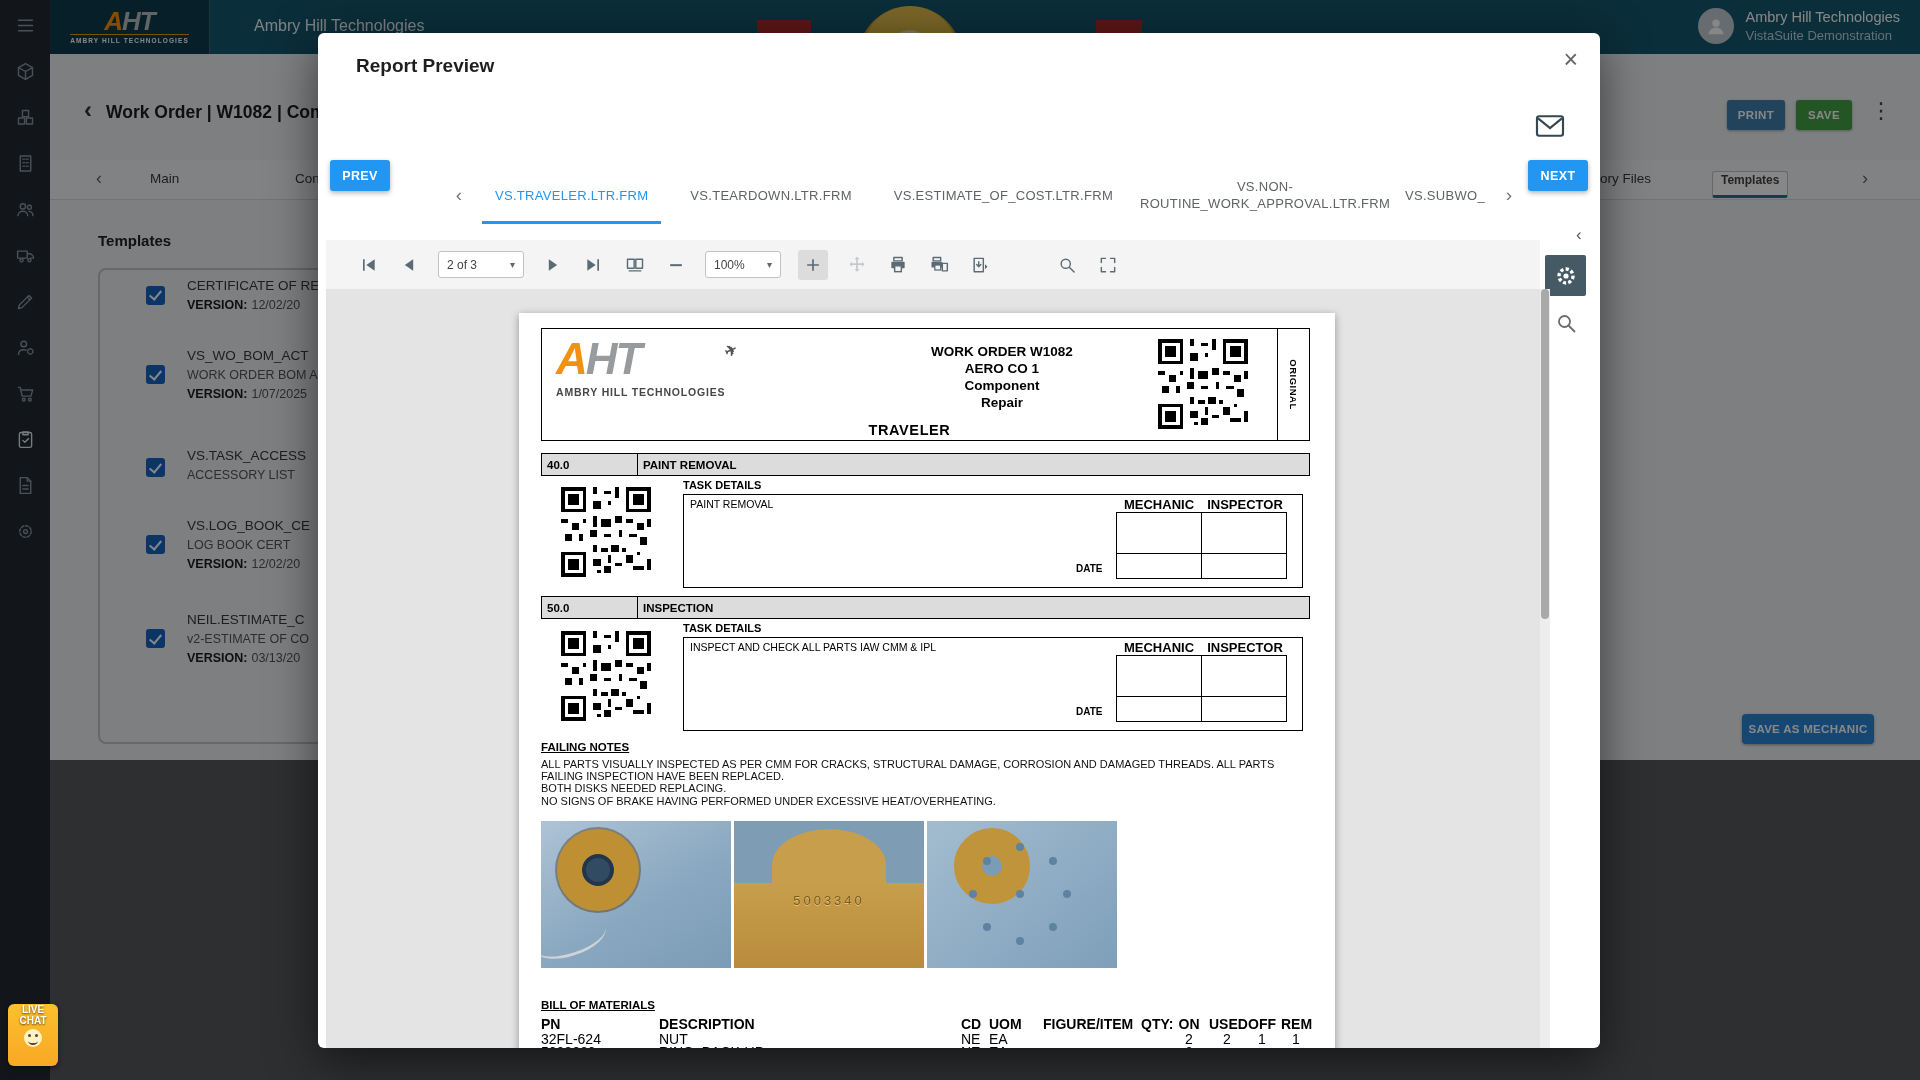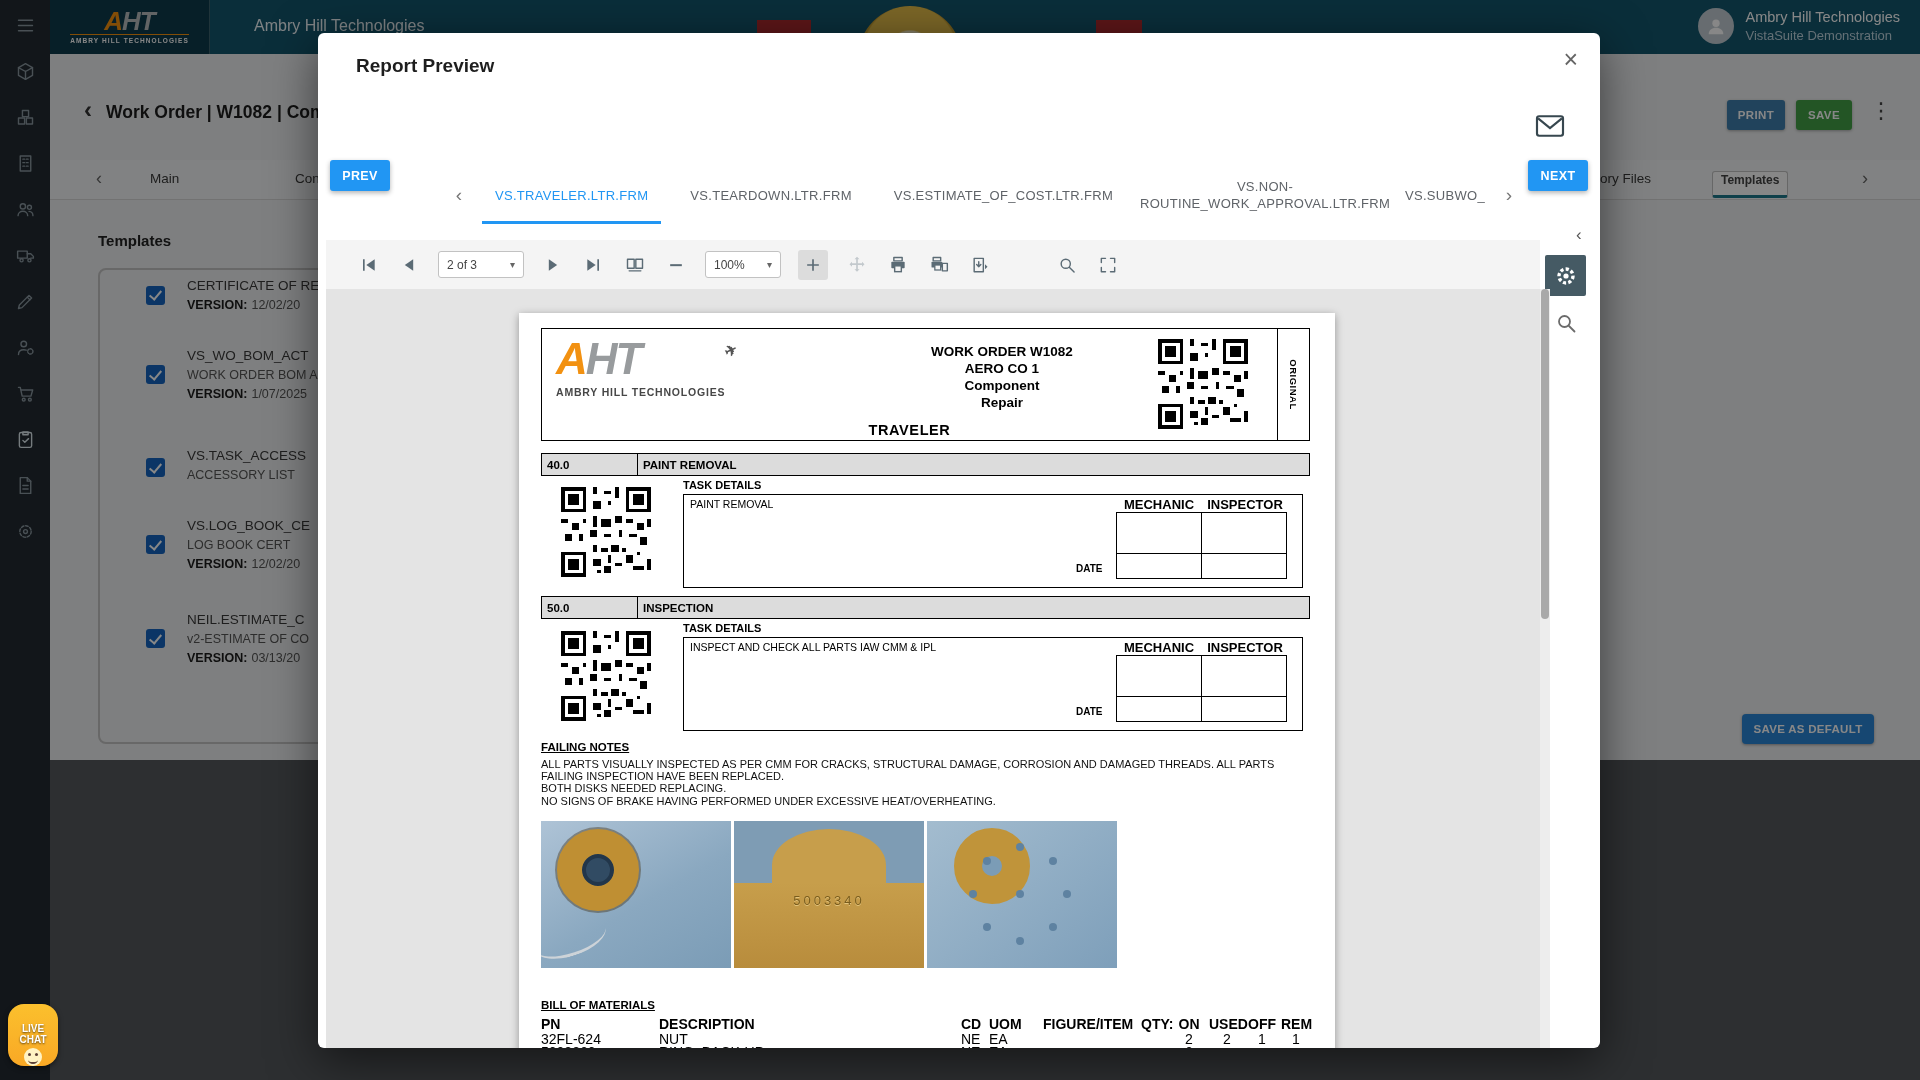--- a/index.html
+++ b/index.html
@@ -44,21 +44,21 @@
   .panel{position:absolute;left:48px;top:214px;width:690px;height:476px;border:2px solid #c4c4c4;border-radius:8px;}
   .tpl{position:absolute;left:46px;display:flex;gap:22px;align-items:center;cursor:pointer;}
   .cbx{width:19px;height:19px;background:#1565c0;border-radius:3px;position:relative;flex:none;}
   .cbx::after{content:"";position:absolute;left:6px;top:2.5px;width:5px;height:10px;border:solid #fff;border-width:0 2.3px 2.3px 0;transform:rotate(40deg);}
   .tl .t1{font-size:13.5px;color:#3a3a3a;margin-bottom:5px;white-space:nowrap;}
   .tl .t2{font-size:12.5px;color:#555;margin-bottom:5px;white-space:nowrap;}
   .tl .tv{font-size:12.5px;color:#555;white-space:nowrap;}
   .tl .tv .vb{font-weight:bold;color:#1c1c1c;margin-right:4px;}
   .btn-default{position:absolute;left:1692px;top:660px;width:132px;height:30px;background:#2b87d8;color:#fff;border:none;border-radius:4px;font-size:11.5px;font-weight:bold;letter-spacing:.3px;box-shadow:0 1px 3px rgba(0,0,0,.35);cursor:pointer;font-family:inherit;}
 
-  .livechat{position:absolute;left:8px;top:1004px;width:50px;height:62px;z-index:6;background:linear-gradient(#fbc02d,#f9a825);border-radius:16px;display:flex;flex-direction:column;align-items:center;justify-content:flex-end;gap:0;cursor:pointer;box-shadow:0 2px 5px rgba(0,0,0,.5);}
+  .livechat{position:absolute;left:8px;top:1004px;width:50px;height:62px;z-index:6;background:linear-gradient(#fbc02d,#f9a825);border-radius:6px;display:flex;flex-direction:column;align-items:center;justify-content:flex-start;gap:0;cursor:pointer;box-shadow:0 2px 5px rgba(0,0,0,.5);}
   .lc-t{font-size:10px;font-weight:900;color:#fff;text-shadow:0 1px 2px rgba(0,0,0,.65);line-height:11px;}
   .lc-face{width:18px;height:18px;border-radius:50%;background:#fff3c4;position:relative;margin-top:3px;}
   .lc-face::before{content:"";position:absolute;left:4px;top:5px;width:3px;height:3px;border-radius:50%;background:#5d4037;box-shadow:7px 0 0 #5d4037;}
   .lc-face::after{content:"";position:absolute;left:4px;top:8px;width:10px;height:6px;border-bottom:2px solid #5d4037;border-radius:50%;}
 
   .overlay{position:absolute;inset:0;background:rgba(0,0,0,.47);z-index:5;}
 
   
   .modal{position:absolute;left:318px;top:33px;width:1282px;height:1015px;background:#fff;border-radius:6px;box-shadow:0 12px 48px rgba(0,0,0,.55);z-index:10;overflow:hidden;}
   .m-title{position:absolute;left:38px;top:22px;font-size:19px;font-weight:bold;color:#1e1e1e;}
@@ -372,21 +372,21 @@
       </div>
       <div class="tpl" style="top:342px">
         <div class="cbx"></div>
         <div class="tl">
           <div class="t1">NEIL.ESTIMATE_C</div>
           <div class="t2">v2-ESTIMATE OF CO</div>
           <div class="tv"><span class="vb">VERSION:</span><span>03/13/20</span></div>
         </div>
       </div>
     </div>
-    <button class="btn-default">SAVE AS DEFAULT</button>
+    <button class="btn-default">SAVE AS MECHANIC</button>
   </div>
 
   <div class="overlay"></div>
 
   <div class="livechat">
     <div class="lc-t">LIVE</div>
     <div class="lc-t">CHAT</div>
     <div class="lc-face"></div>
   </div>
 

